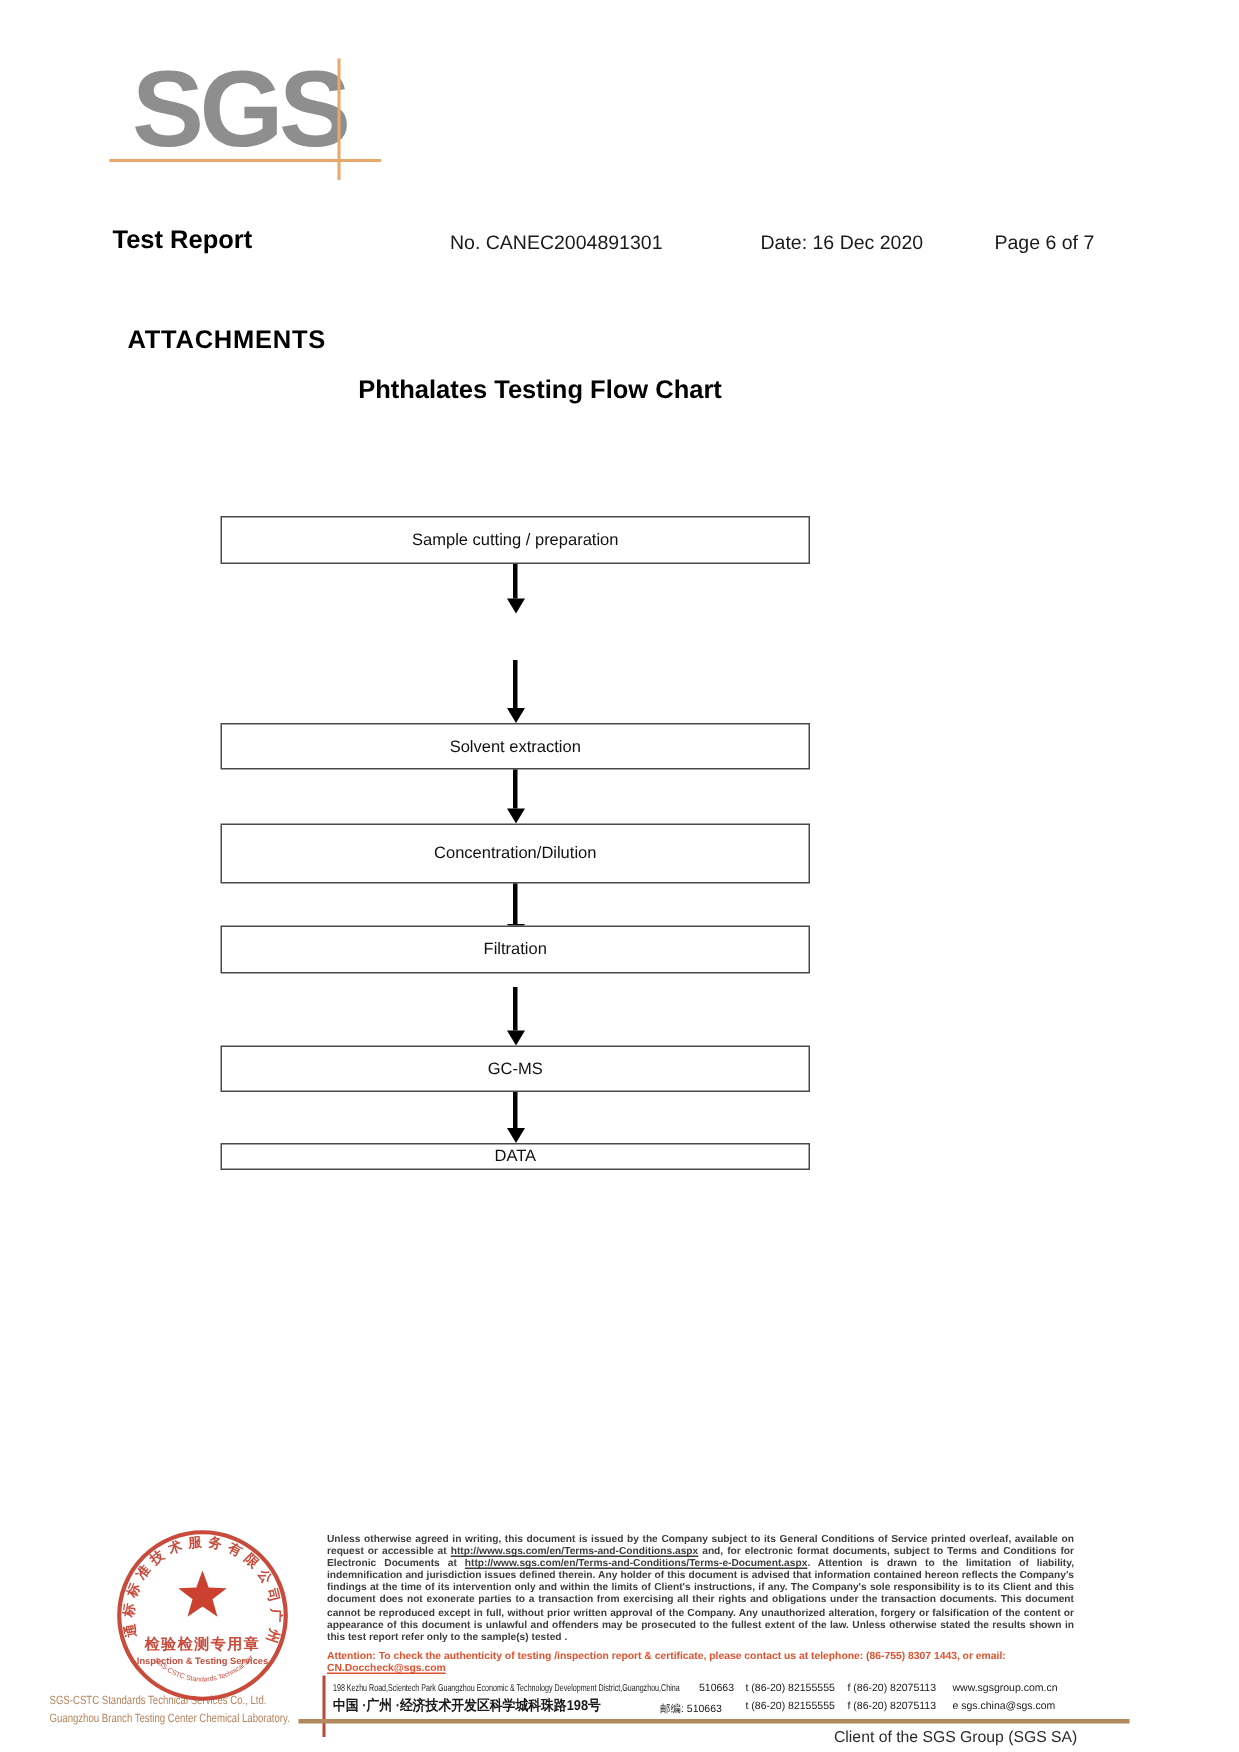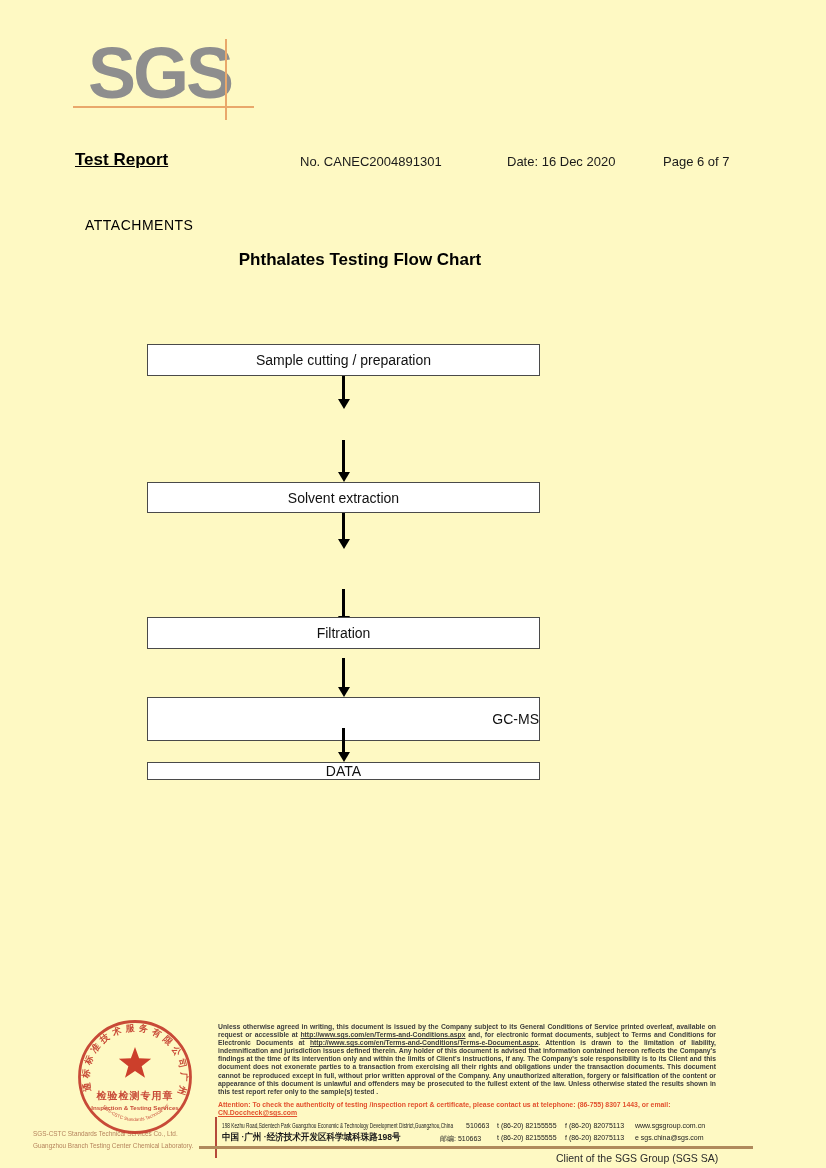--- a/index.html
+++ b/index.html
@@ -1,38 +1,38 @@
 <!DOCTYPE html>
 <html><head>
 <meta charset="utf-8">
 <style>
   html,body{margin:0;padding:0;background:#e8e8e8;}
   .page{
-    position:relative;width:826px;height:1168px;background:#fef9c3;
+    position:relative;width:826px;height:1168px;background:#ffffff;
     font-family:"Liberation Sans",sans-serif;color:#111;overflow:hidden;margin:0 auto;
   }
   .abs{position:absolute;}
   
   .logo-text{
     left:88px;top:40px;font-size:72px;line-height:66px;font-weight:bold;
     color:#8e8e8e;letter-spacing:-3px;
   }
   .logo-hline{left:73px;top:106px;width:181px;height:2px;background:#e9a86b;}
   .logo-vline{left:225px;top:39px;width:2px;height:81px;background:#e9a86b;}
   
-  .rpt-title{left:75px;top:150px;font-size:17px;font-weight:bold;color:#000;text-decoration:underline;}
+  .rpt-title{left:75px;top:150px;font-size:17px;font-weight:bold;color:#000;}
   .hdr-meta{top:154px;font-size:13px;color:#1a1a1a;}
   
-  .attachments{left:85px;top:217px;font-size:14px;font-weight:normal;letter-spacing:.5px;color:#000;}
+  .attachments{left:85px;top:217px;font-size:17px;font-weight:bold;letter-spacing:.5px;color:#000;}
   .chart-title{left:160px;top:250px;width:400px;text-align:center;font-size:17px;font-weight:bold;color:#000;}
   
   .fc-box{
     left:147px;width:393px;box-sizing:border-box;background:#fff;
     border:1.5px solid #4a4a4a;display:flex;align-items:center;justify-content:center;
-    font-size:14px;color:#111;
+    font-size:11px;color:#111;
   }
   .fc-arrow{left:337px;width:13px;display:flex;flex-direction:column;align-items:center;}
   .fc-arrow .stem{flex:1;width:3px;background:#000;}
   .fc-arrow .head{width:0;height:0;border-left:6.5px solid transparent;border-right:6.5px solid transparent;border-top:10px solid #000;}
   
   .company-lines{left:33px;top:1128px;font-size:8px;line-height:11.5px;color:#b5835c;white-space:nowrap;}
   .company-lines span{display:block;transform:scaleX(.8);transform-origin:left;}
   .stamp-svg{left:75px;top:1018px;opacity:.92;}
   
   .legal{
@@ -92,34 +92,37 @@
     </div>
 
   <div class="abs fc-box" style="top:482px;height:31px;">
     <span>Solvent extraction</span>
   </div>
   <div class="abs fc-arrow" style="top:513px;height:36px;">
       <div class="stem"></div>
       <div class="head"></div>
     </div>
 
+  <div class="abs fc-box" style="top:549px;height:40px;">
+    <span>Concentration/Dilution</span>
+  </div>
   <div class="abs fc-arrow" style="top:589px;height:37px;">
       <div class="stem"></div>
       <div class="head"></div>
     </div>
 
   <div class="abs fc-box" style="top:617px;height:32px;">
     <span>Filtration</span>
   </div>
   <div class="abs fc-arrow" style="top:658px;height:39px;">
       <div class="stem"></div>
       <div class="head"></div>
     </div>
 
-  <div class="abs fc-box" style="top:697px;height:44px;justify-content:flex-end;">
+  <div class="abs fc-box" style="top:697px;height:31px;">
     <span>GC-MS</span>
   </div>
   <div class="abs fc-arrow" style="top:728px;height:34px;">
       <div class="stem"></div>
       <div class="head"></div>
     </div>
 
   <div class="abs fc-box" style="top:762px;height:18px;">
     <span>DATA</span>
   </div>

